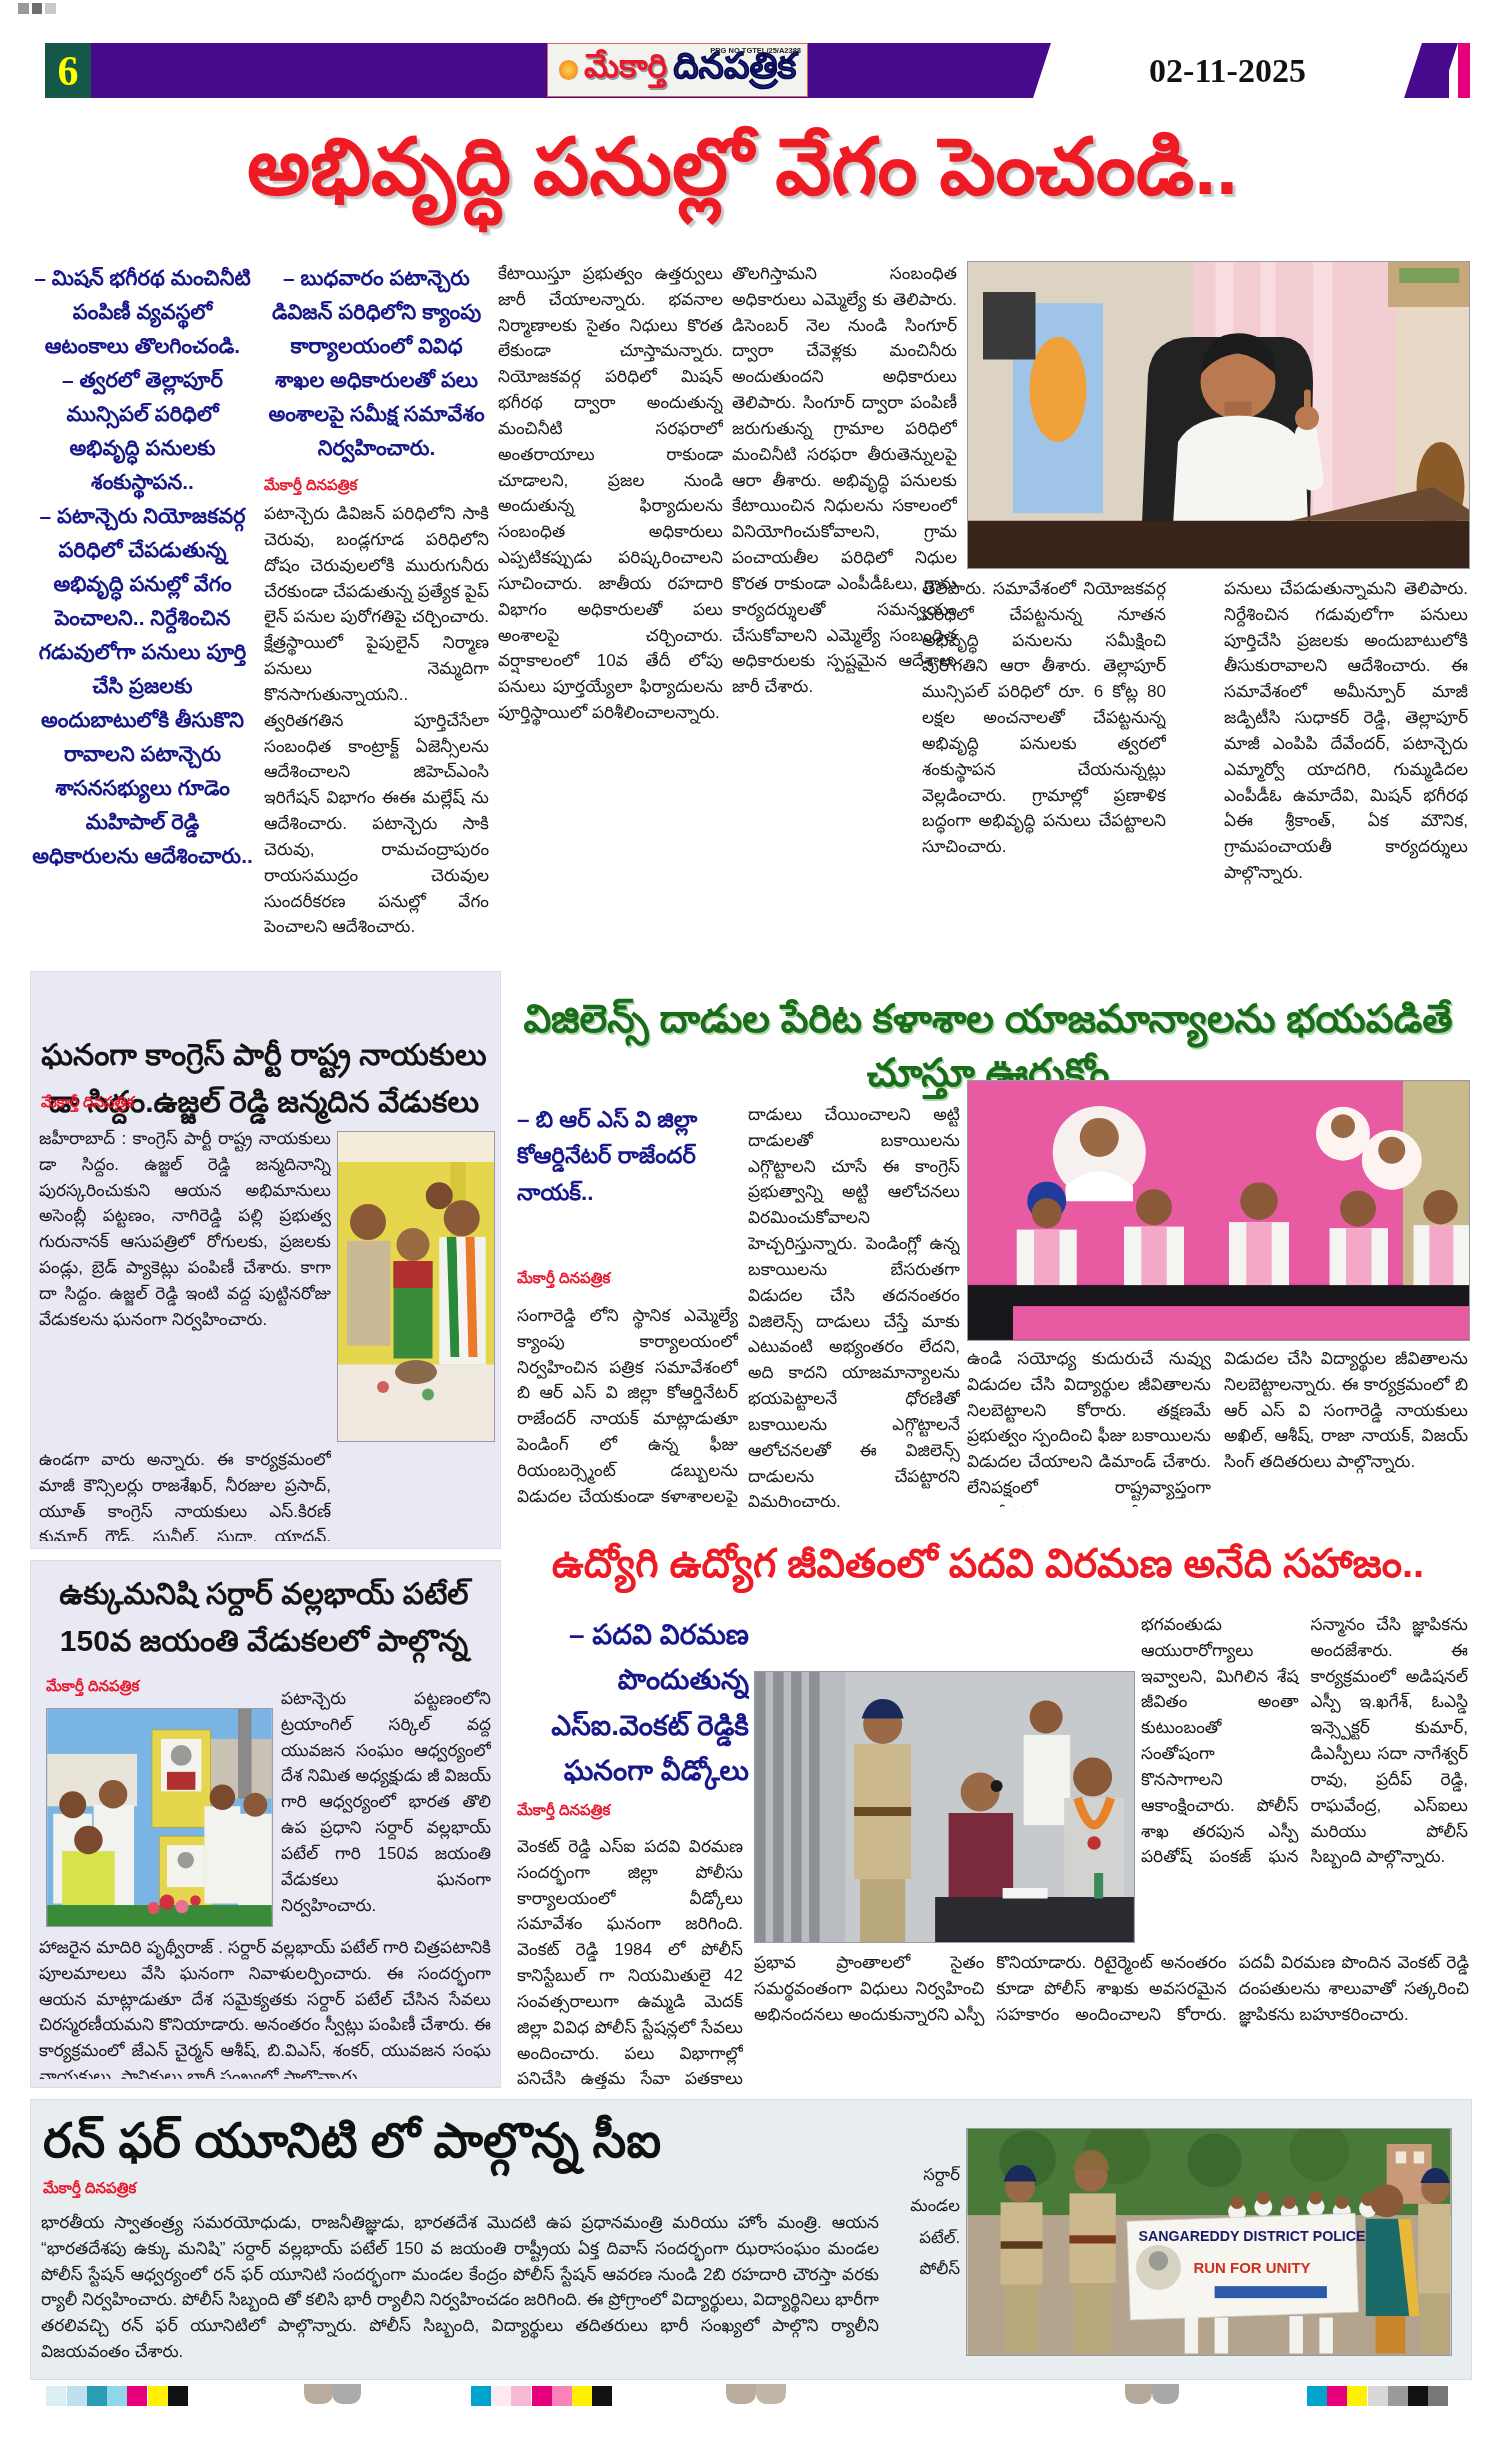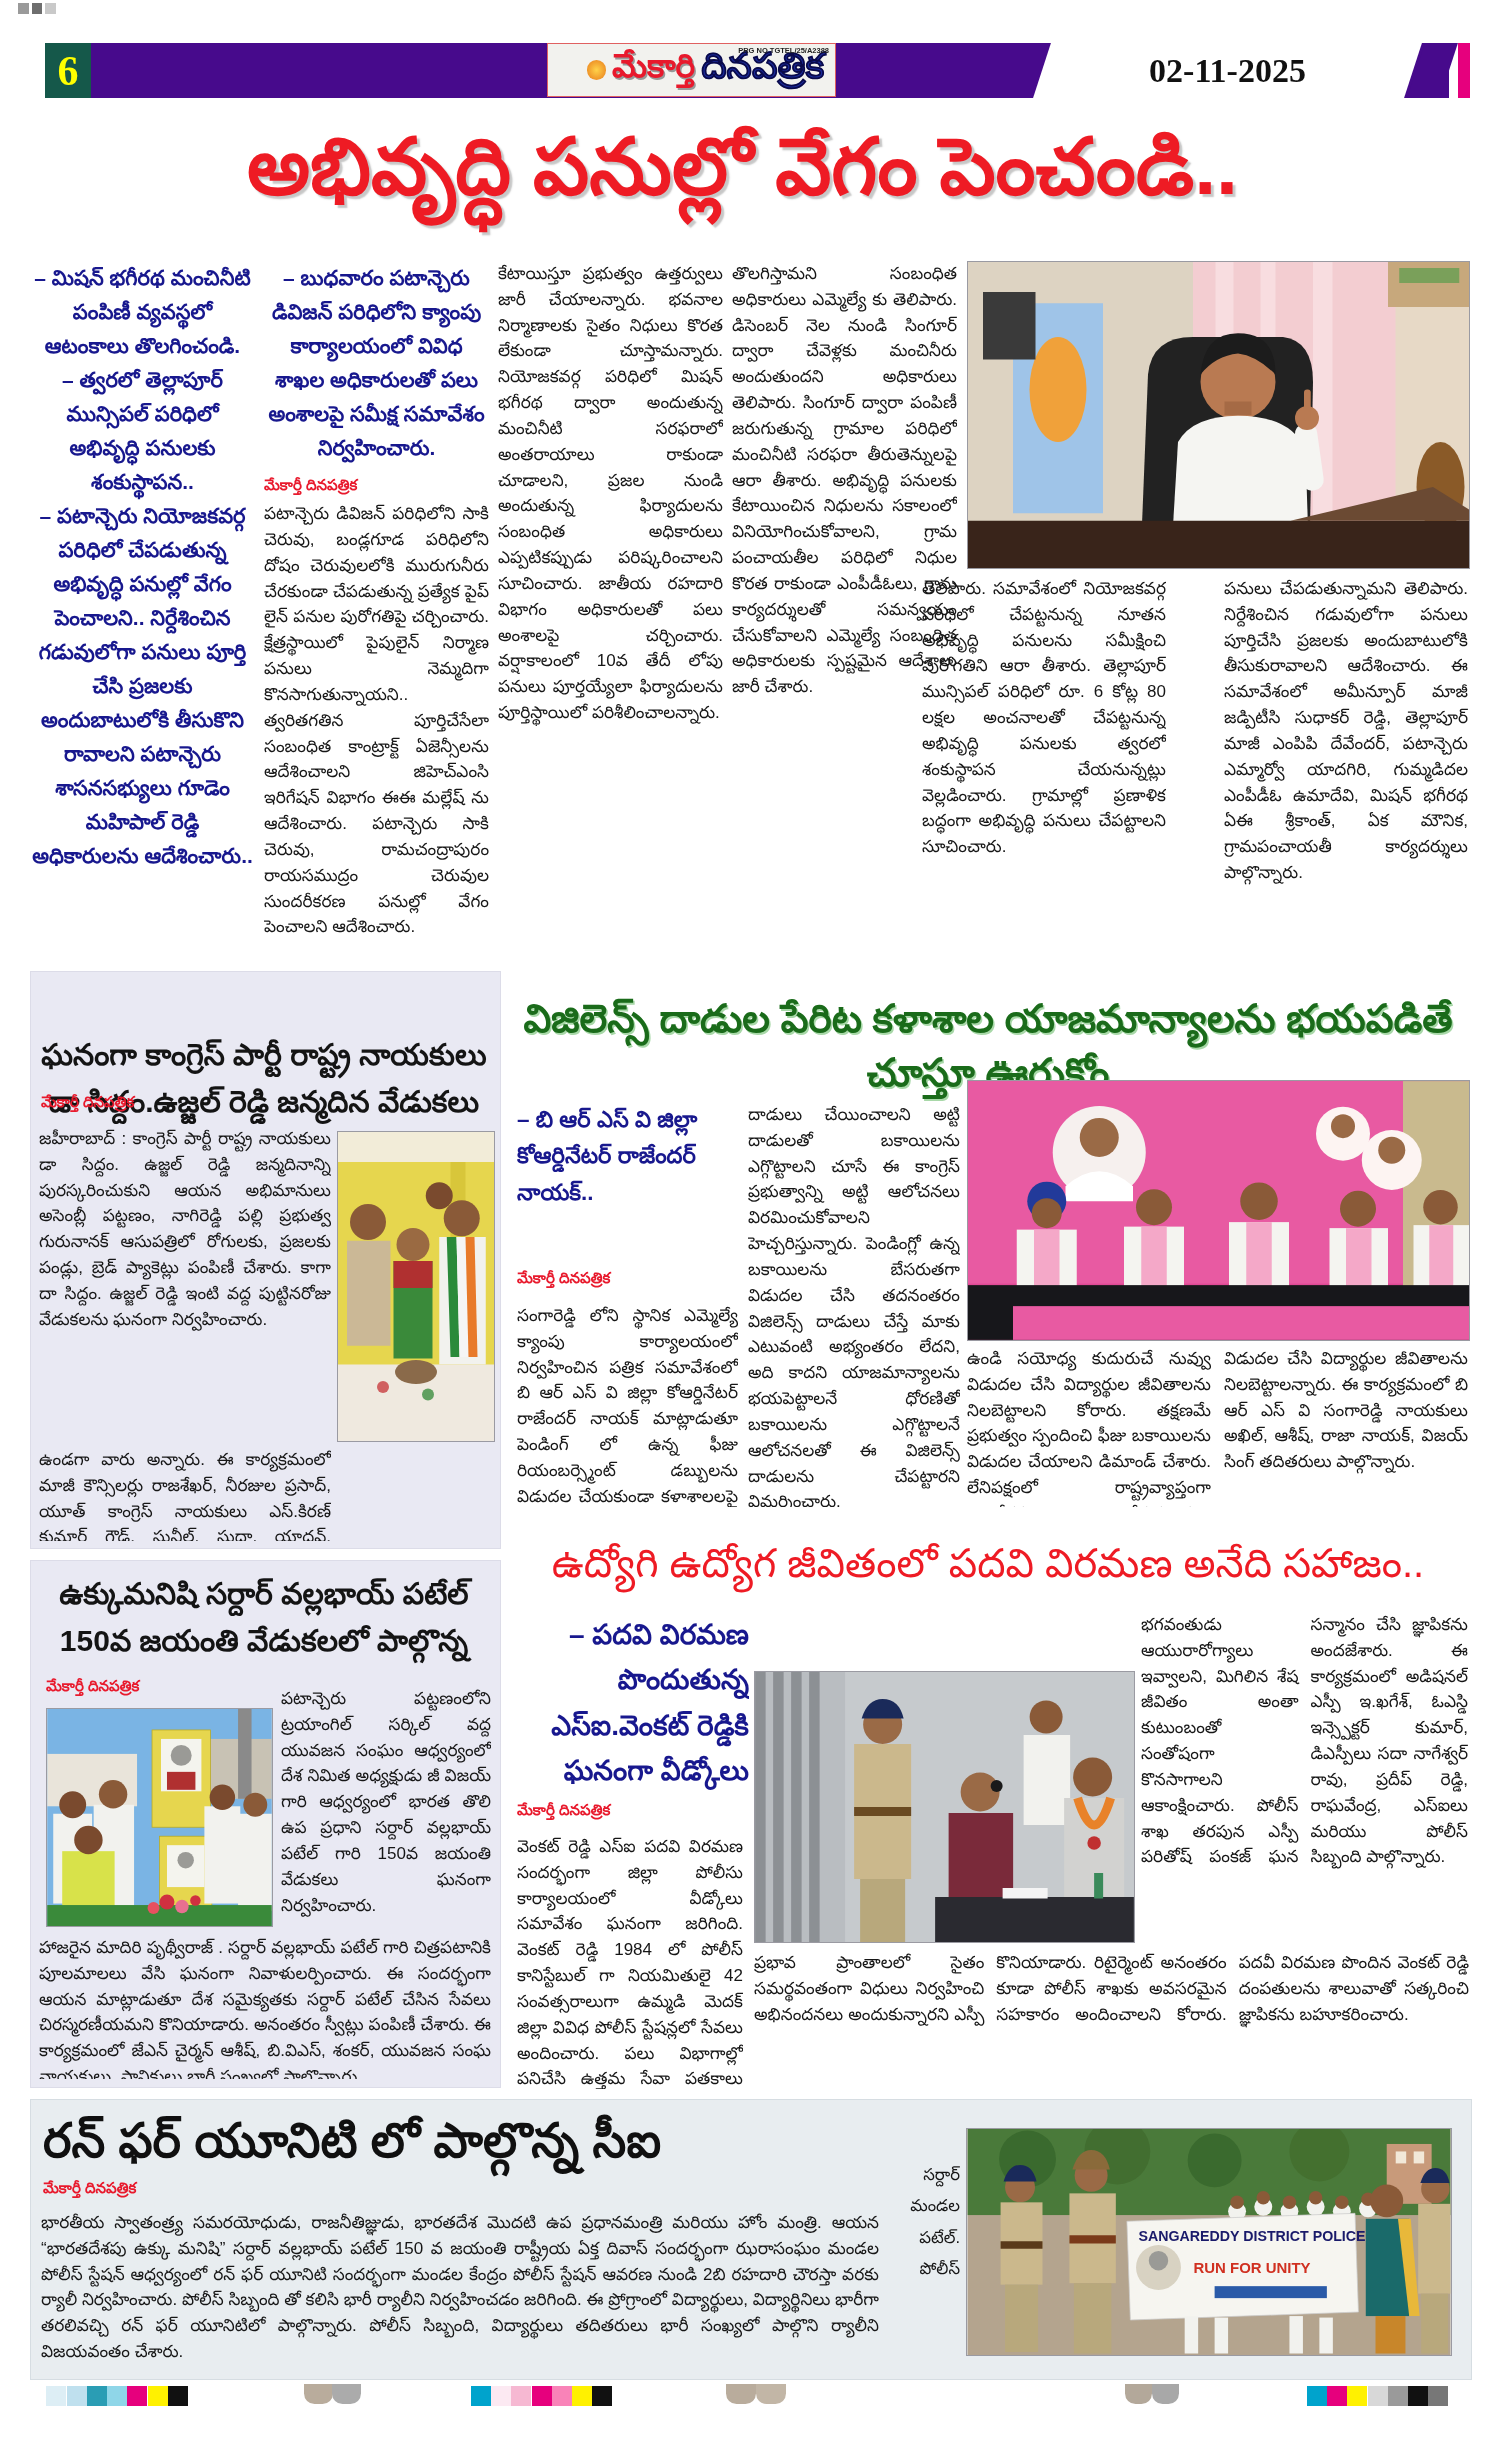--- a/index.html
+++ b/index.html
@@ -3,38 +3,38 @@
 <meta charset="utf-8">
 <style>
   html,body{margin:0;padding:0;background:#ffffff;}
   #page{position:relative;width:1488px;height:2462px;background:#ffffff;overflow:hidden;
         font-family:"Liberation Sans", sans-serif;}
   .abs{position:absolute;}
   
   .topbar{background:#470a8c;}
   .pagenum{background:#15584a;color:#ffff00;font-family:"Liberation Serif",serif;
            font-size:42px;font-weight:700;display:flex;align-items:center;justify-content:center;}
-  .mast{background:#f2f2ee;border:1.5px solid #e06060;display:flex;align-items:center;justify-content:center;gap:6px;padding-left:28px;}
+  .mast{background:#f2f2ee;border:1.5px solid #e06060;display:flex;align-items:center;justify-content:center;gap:6px;}
   .mast .red{color:#e8192c;font-weight:800;font-size:33px;text-shadow:1.5px 1.5px 0 #999;}
   .mast .blue{color:#1a2a9c;font-weight:800;font-size:36px;-webkit-text-stroke:0.7px #0a0a4a;}
   .mast .reg{position:absolute;top:1.5px;right:6px;font-size:7.5px;color:#222;font-weight:700;}
   .dateband{background:#ffffff;transform:skewX(-18deg);}
   .datetext{font-family:"Liberation Serif",serif;font-weight:800;font-size:34px;color:#111;
             display:flex;align-items:center;justify-content:center;height:100%;}
   .magstrip{background:#e6007d;}
   
   .h-lead{color:#ee1b24;font-size:79px;font-weight:800;text-align:center;line-height:1.05;
           text-shadow:3px 3px 1.5px rgba(130,130,130,.45);}
   .bullets{color:#18188e;font-weight:700;font-size:21px;line-height:1.62;text-align:center;overflow:hidden;}
   .colbody{font-size:17px;line-height:1.52;text-align:justify;color:#161616;overflow:hidden;}
   .dl{color:#e8192c;font-weight:700;font-size:15px;}
   .secbox{background:#e9e9f3;border:0.7px solid #dcdce8;}
   .h-cong{color:#141414;font-size:30px;font-weight:800;text-align:center;line-height:1.55;}
   .h-vig{color:#1a6b1a;font-size:39px;font-weight:800;text-align:center;text-shadow:1.5px 1.5px 0 #a8d8a8;}
-  .h-ret{color:#ee1b24;font-size:40px;font-weight:400;text-align:center;}
+  .h-ret{color:#ee1b24;font-size:40px;font-weight:700;text-align:center;}
   .h-run{color:#101010;font-size:48px;font-weight:800;}
   .photo{border:0.7px solid #9a9aa2;background:#dddddd;}
   .mark{position:absolute;height:20px;width:20px;}
   .blob{position:absolute;height:19.5px;border-radius:0 0 10.5px 10.5px;}
   .cols2{column-count:2;column-gap:12px;}
   .cols3{column-count:3;column-gap:12px;}
   .sideword{font-size:16.5px;color:#161616;line-height:1.9;}
 </style>
 </head>
 <body>

